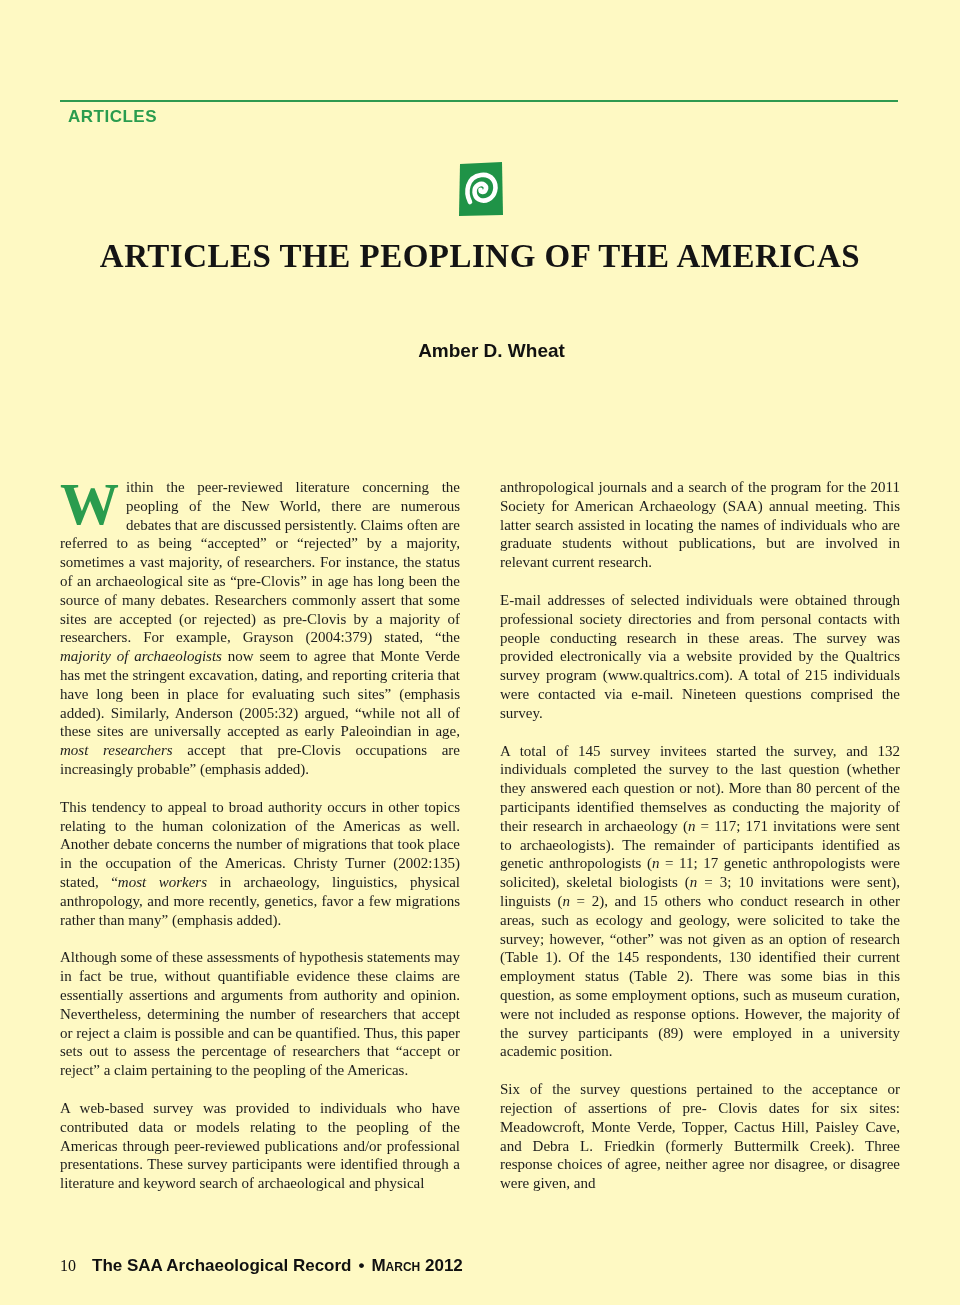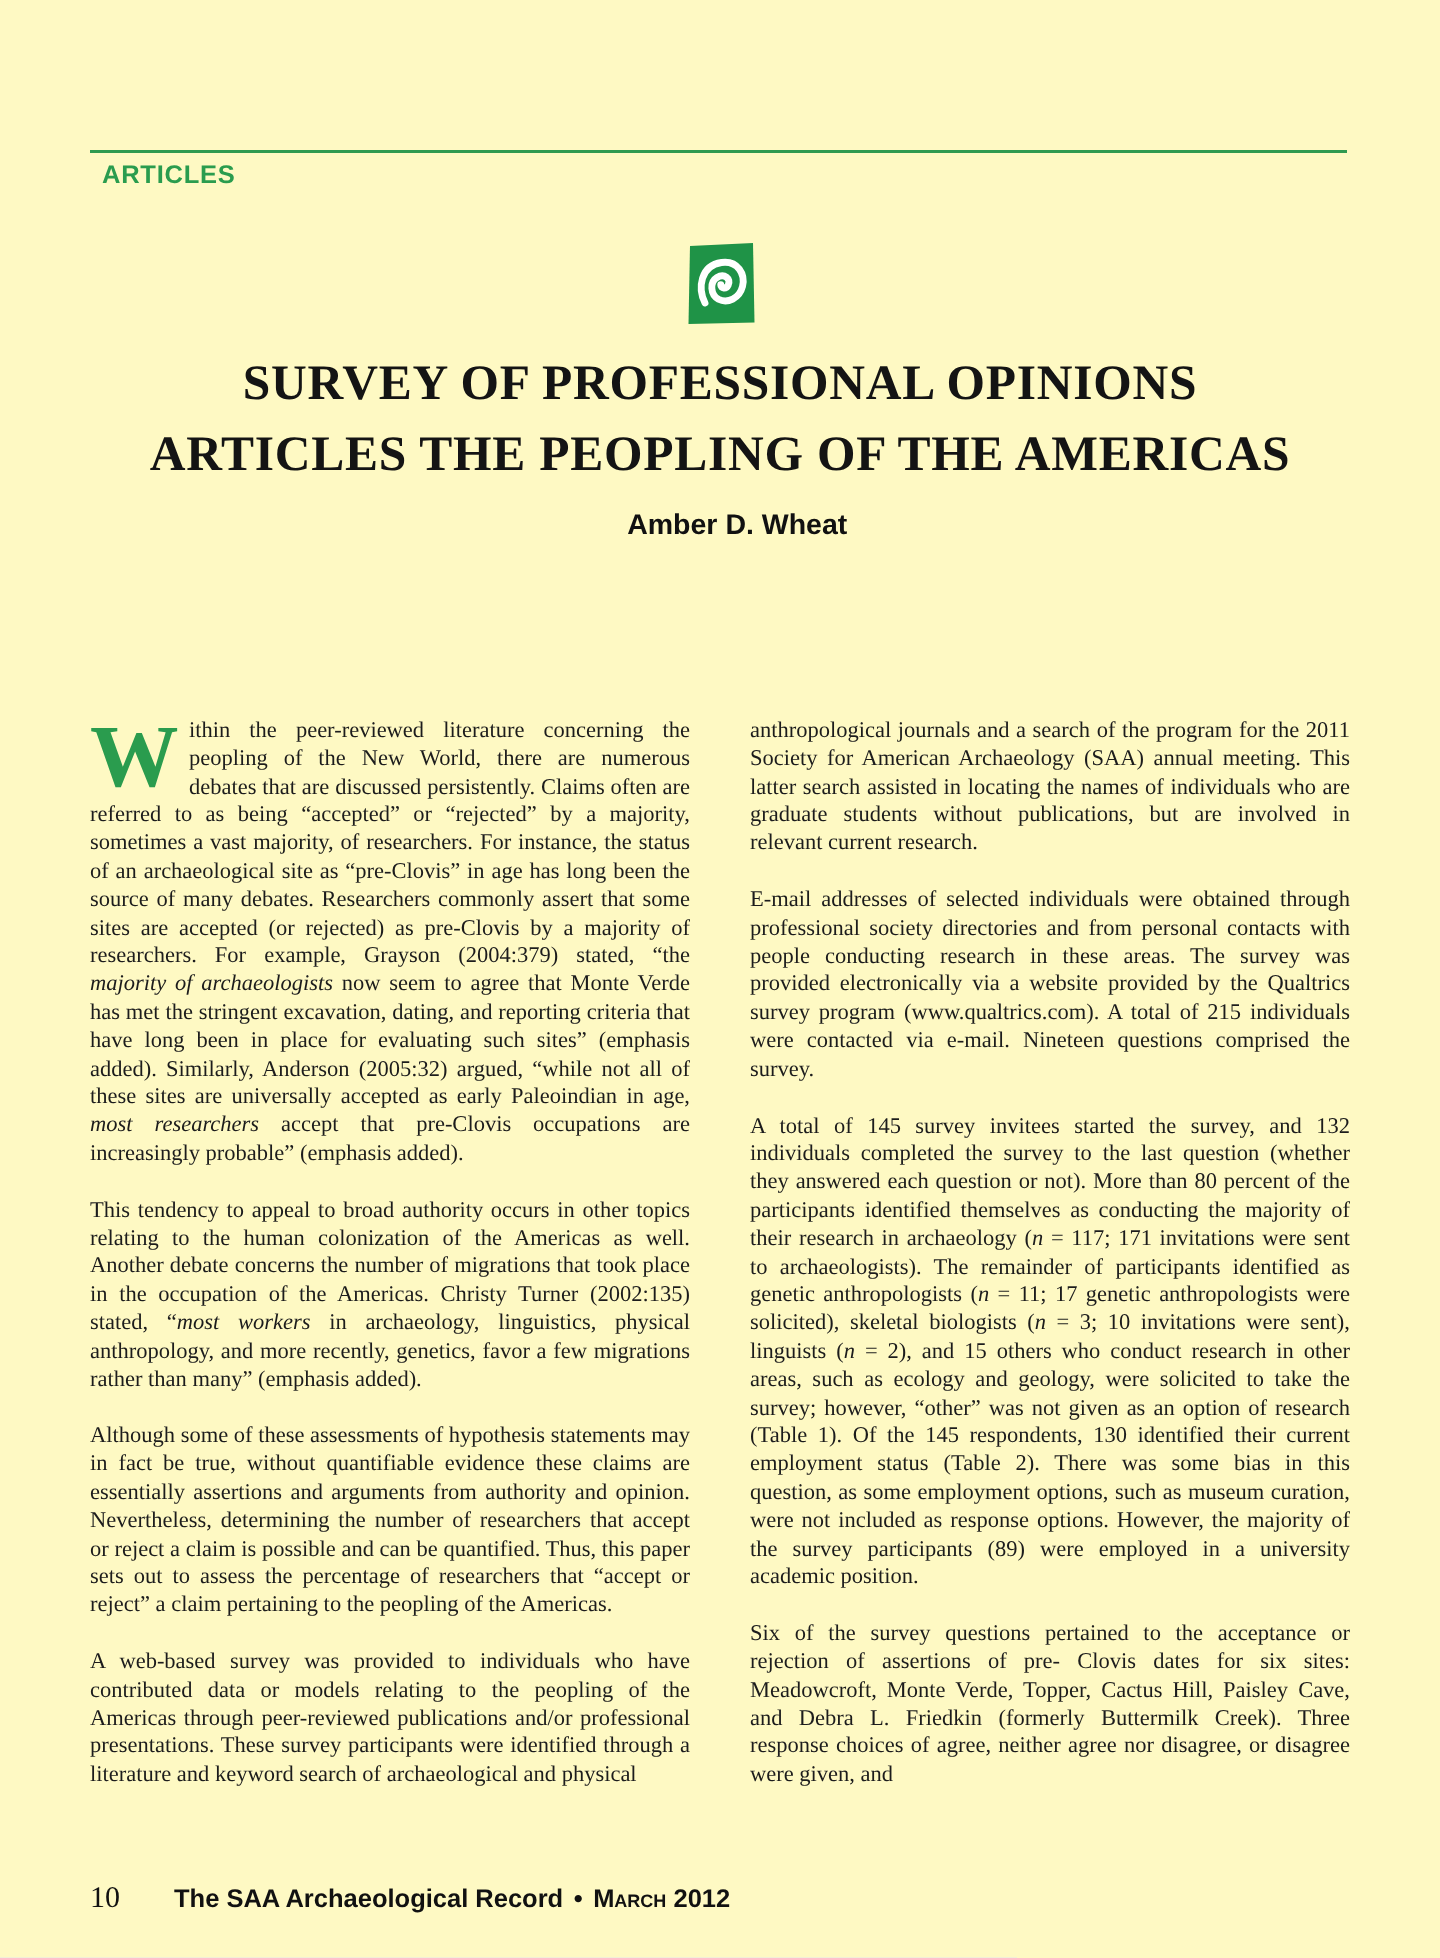--- a/index.html
+++ b/index.html
@@ -116,23 +116,23 @@
   .footer {
     position: absolute;
     left: 60px;
     top: 1244px;
     display: flex;
     align-items: baseline;
   }
   .page-number {
     font-family: "Liberation Serif", serif;
     font-variant: small-caps;
-    font-size: 20px;
+    font-size: 16px;
     color: #111;
-    margin-right: 36px;
+    margin-right: 16px;
   }
   .footer-text {
     font-family: "Liberation Sans", sans-serif;
     font-weight: 700;
     font-size: 17px;
     color: #111;
     margin-top: 12px;
   }
   .footer-sep { padding: 0 7px; }
   .footer-issue { font-variant: small-caps; }
@@ -150,21 +150,20 @@
   <div class="logo">
     <span>
       <svg viewBox="0 0 46 56" xmlns="http://www.w3.org/2000/svg">
         <polygon points="2,3 44,1 45,54 1,55" fill="#1f9347"></polygon>
         <path d="M 12 41 C 7 31 9 16 23 14 C 34 12.5 39 22 37 30 C 35 38 27 41.5 21 38.5 C 15.5 35.5 15 27 20 24 C 25 21 29.5 25 27.5 29 C 26.2 31.8 22.5 31.5 22.5 28.8" fill="none" stroke="#ffffff" stroke-width="4.6" stroke-linecap="round"></path>
       </svg>
     </span>
   </div>
 
   <div class="title-block">
-    <div class="title-line">SURVEY OF PROFESSIONAL OPINIONS</div>
     <div class="title-line">ARTICLES THE PEOPLING OF THE AMERICAS</div>
   </div>
 
   <div class="author">Amber D. Wheat</div>
 
 
   <div class="columns">
 
     <div class="col">
       <p>

